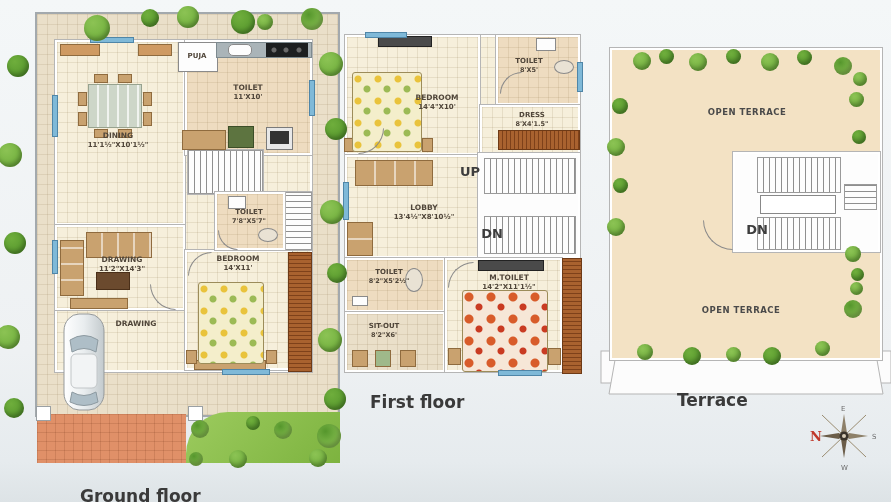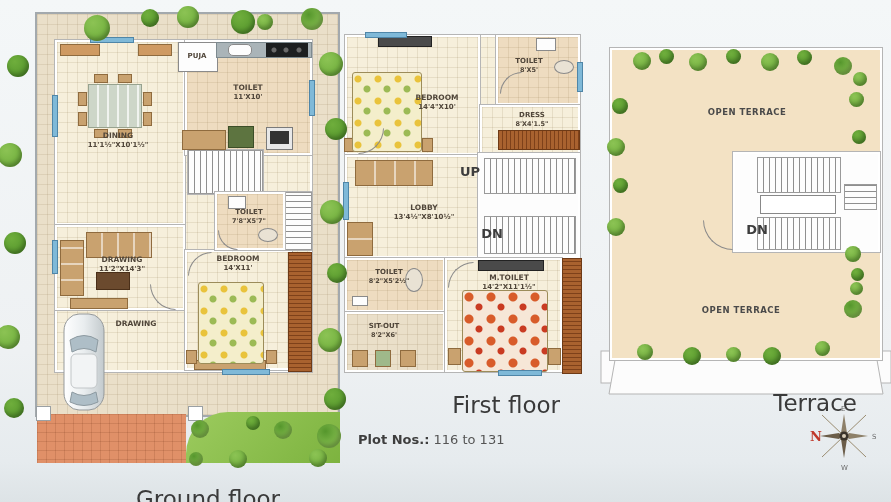--- a/index.html
+++ b/index.html
@@ -29,21 +29,21 @@
   .bed-r{background-color:#f6e7d7;background-image:
      radial-gradient(circle at 6px 6px,#d85c2a 4px,transparent 5px),
      radial-gradient(circle at 16px 16px,#c93b22 3px,transparent 4px);background-size:22px 22px;}
   .furn{position:absolute;background:#c9a26f;border:1px solid #8f6b3e;z-index:3;box-sizing:border-box;}
   .fixture{position:absolute;background:#fdfdfd;border:1px solid #8a8a8a;z-index:4;box-sizing:border-box;}
   .wc{border-radius:50%;background:#e9e2d4;}
   .win{position:absolute;background:#7fb9d8;border:1px solid #4f86a8;z-index:6;box-sizing:border-box;}
   .vent{position:absolute;background:#4a4a4a;border:1px solid #222;z-index:6;}
   .arc{position:absolute;z-index:6;box-sizing:border-box;border:1.5px solid transparent;}
   .tree{position:absolute;border-radius:50%;z-index:8;box-shadow:inset -2px -3px 4px rgba(0,0,0,.28);}
-  .title{position:absolute;font-weight:400;font-size:23px;color:#3a3a3a;text-align:right;z-index:9;}
+  .title{position:absolute;font-weight:700;font-size:17px;color:#3a3a3a;text-align:left;z-index:9;}
   .plotnos{position:absolute;font-size:13px;color:#555;z-index:9;}
   .plotnos .pn-label{font-weight:700;color:#3e3e3e;}
   .post{position:absolute;width:13px;height:13px;background:#fff;border:1px solid #9aa0a4;z-index:7;}
 </style>
 </head>
 <body>
 
 <div id="canvas">
 
   <div>
@@ -210,24 +210,20 @@
     <div class="abs treads-h" style="left:844px;top:184px;width:33px;height:26px;z-index:4;"></div>
     <div class="arc" style="left:703px;top:220px;width:30px;height:30px;border-left-color:#8a8a8a;border-bottom-color:#8a8a8a;border-radius:0 0 0 100%;z-index:4;"></div>
 
     <div class="rlabel terr-label" style="left:747px;top:113px;">OPEN TERRACE</div>
     <div class="rlabel terr-label" style="left:741px;top:311px;">OPEN TERRACE</div>
     <div class="updn" style="left:757px;top:229px;z-index:5;">DN</div>
 
     <div class="title" style="left:677px;top:390px;width:180px;">Terrace</div>
   </div>
 
-  <div class="plotnos" style="left:358px;top:432px;">
-    <span class="pn-label">Plot Nos.:</span>
-    <span>116 to 131</span>
-  </div>
 
   <svg class="abs" style="left:798px;top:402px;z-index:9;" width="90" height="72" viewBox="0 0 90 72">
     <g stroke="#9a8c70" stroke-width="1">
       <line x1="24" y1="13" x2="68" y2="55"></line>
         <line x1="68" y1="13" x2="24" y2="55"></line>
     </g>
     <polygon points="46,12 49,31 46,34 43,31" fill="#8d8069"></polygon>
     <polygon points="46,56 49,37 46,34 43,37" fill="#6b5d49"></polygon>
     <polygon points="22,34 41,31 44,34 41,37" fill="#6b5d49"></polygon>
     <polygon points="70,34 51,31 48,34 51,37" fill="#8d8069"></polygon>

